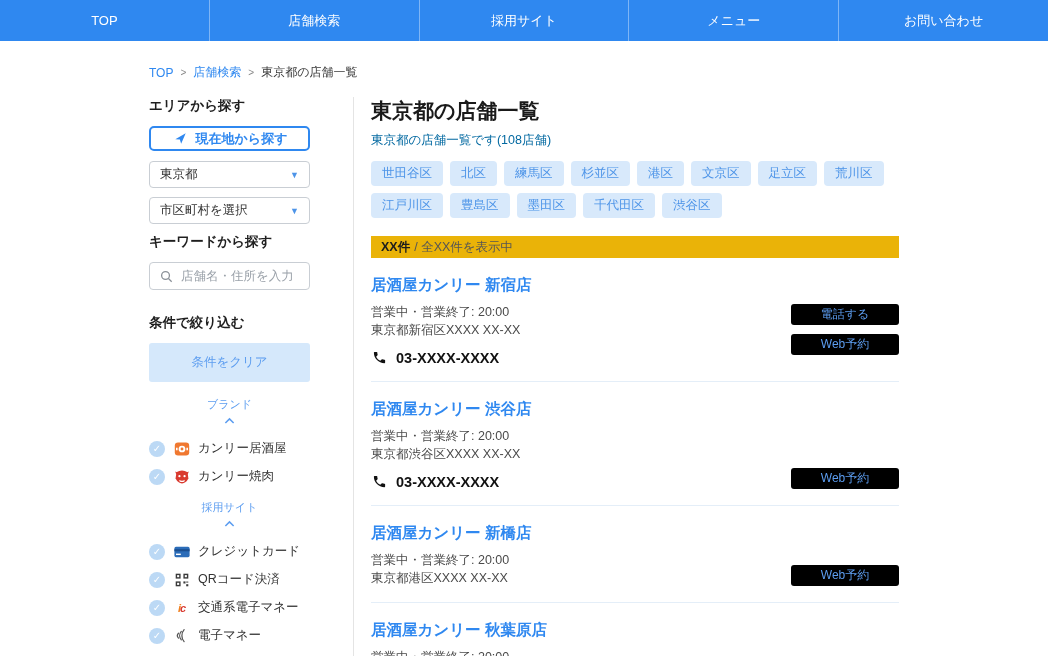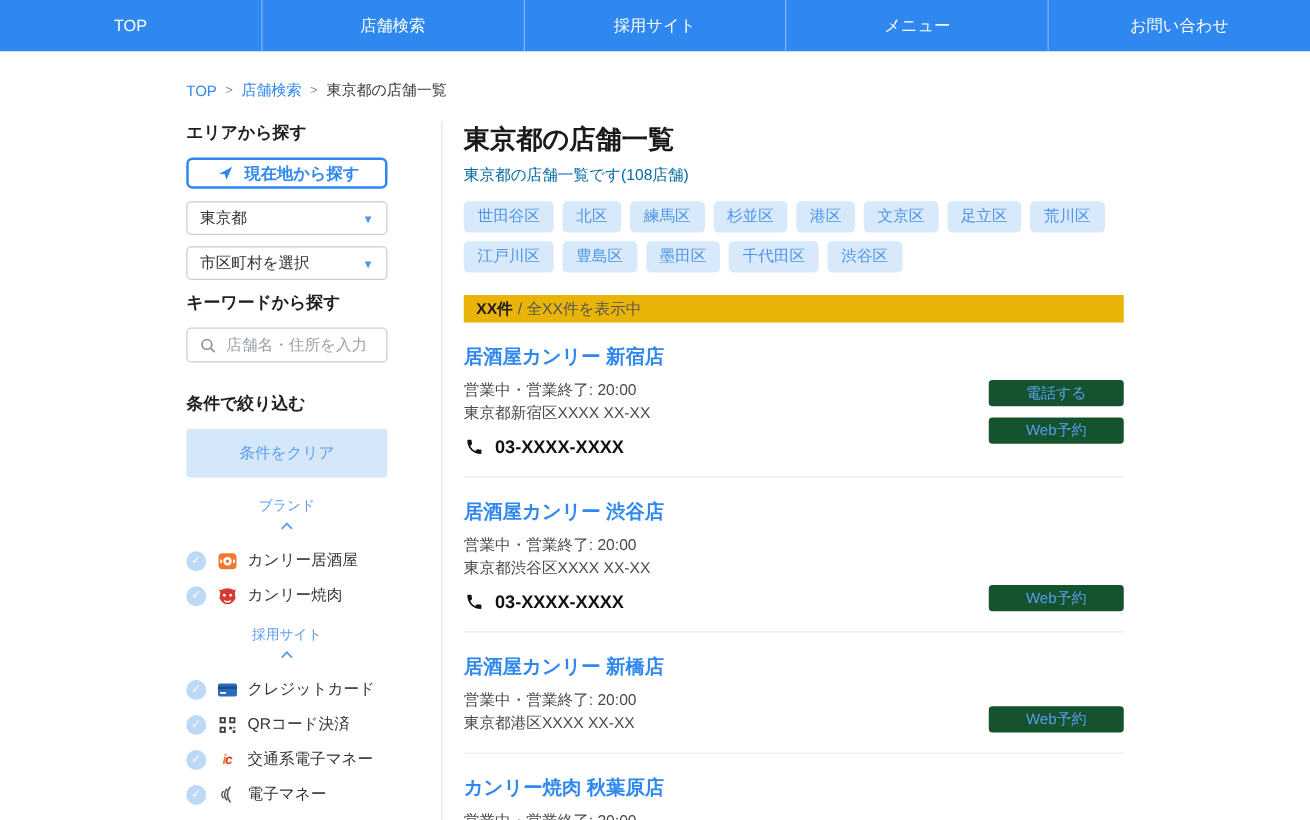--- a/index.html
+++ b/index.html
@@ -69,21 +69,21 @@
   .store.last { border-bottom:none; }
   .store-title { display:inline-block; font-size:15.5px; font-weight:bold; color:#2F88F0;
     cursor:pointer; text-decoration:none; margin-bottom:8px; }
   .store-body { display:flex; }
   .store-info { flex:1; }
   .store-hours, .store-address { font-size:12.5px; color:#4A4A4A; line-height:1.4; }
   .store-phone { margin-top:10px; font-size:14.5px; font-weight:bold; color:#111;
     display:flex; align-items:center; gap:8px; }
   .store-actions { width:108px; margin-left:12px; display:flex; flex-direction:column; gap:9px; }
   .store-actions.bottom { justify-content:flex-end; padding-bottom:1px; }
-  .action-btn { width:108px; height:21px; background:#14532d; border:none; border-radius:3px;
+  .action-btn { width:108px; height:21px; background:#000000; border:none; border-radius:3px;
     color:#5C9DF0; font-size:12px; cursor:pointer; font-family:inherit; }
 </style>
 </head>
 <body>
 
 <div class="topnav">
   <div class="nav-item">TOP</div>
   <div class="nav-item">店舗検索</div>
   <div class="nav-item">採用サイト</div>
   <div class="nav-item">メニュー</div>
@@ -333,21 +333,21 @@
           <div class="store-hours">営業中・営業終了: 20:00</div>
           <div class="store-address">東京都港区XXXX XX-XX</div>
         </div>
         <div class="store-actions bottom">
           <button class="action-btn">Web予約</button>
         </div>
       </div>
     </div>
 
     <div class="store last">
-      <a class="store-title">カンリー焼肉 秋葉原店</a>
+      <a class="store-title">居酒屋カンリー 秋葉原店</a>
       <div class="store-body">
         <div class="store-info">
           <div class="store-hours">営業中・営業終了: 20:00</div>
 
         </div>
       </div>
     </div>
   </div>
 </div>
 

